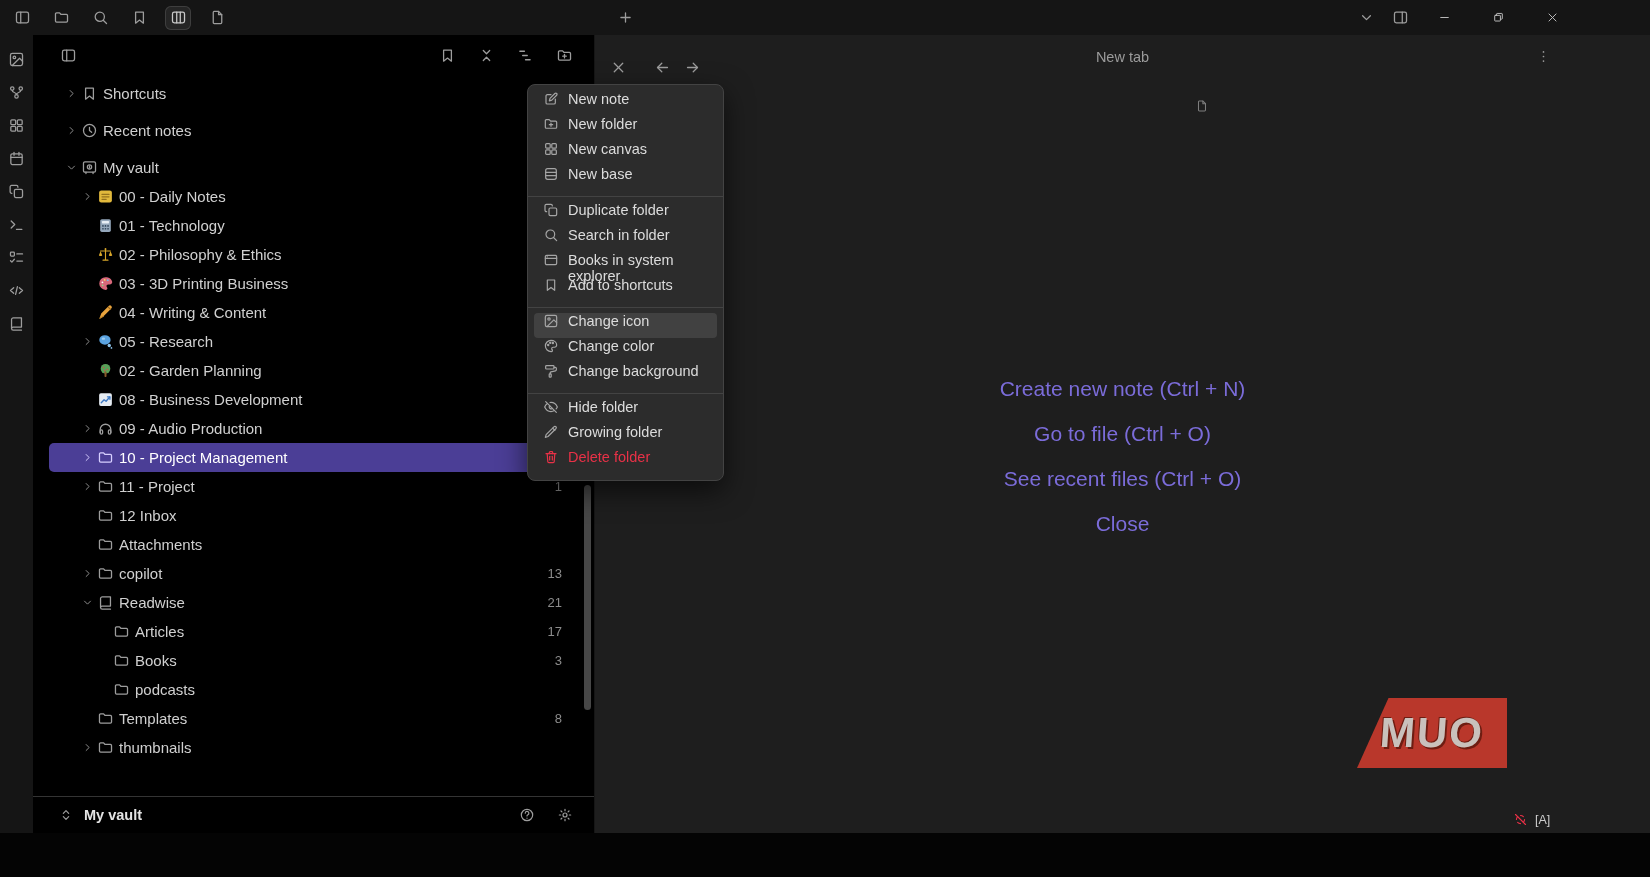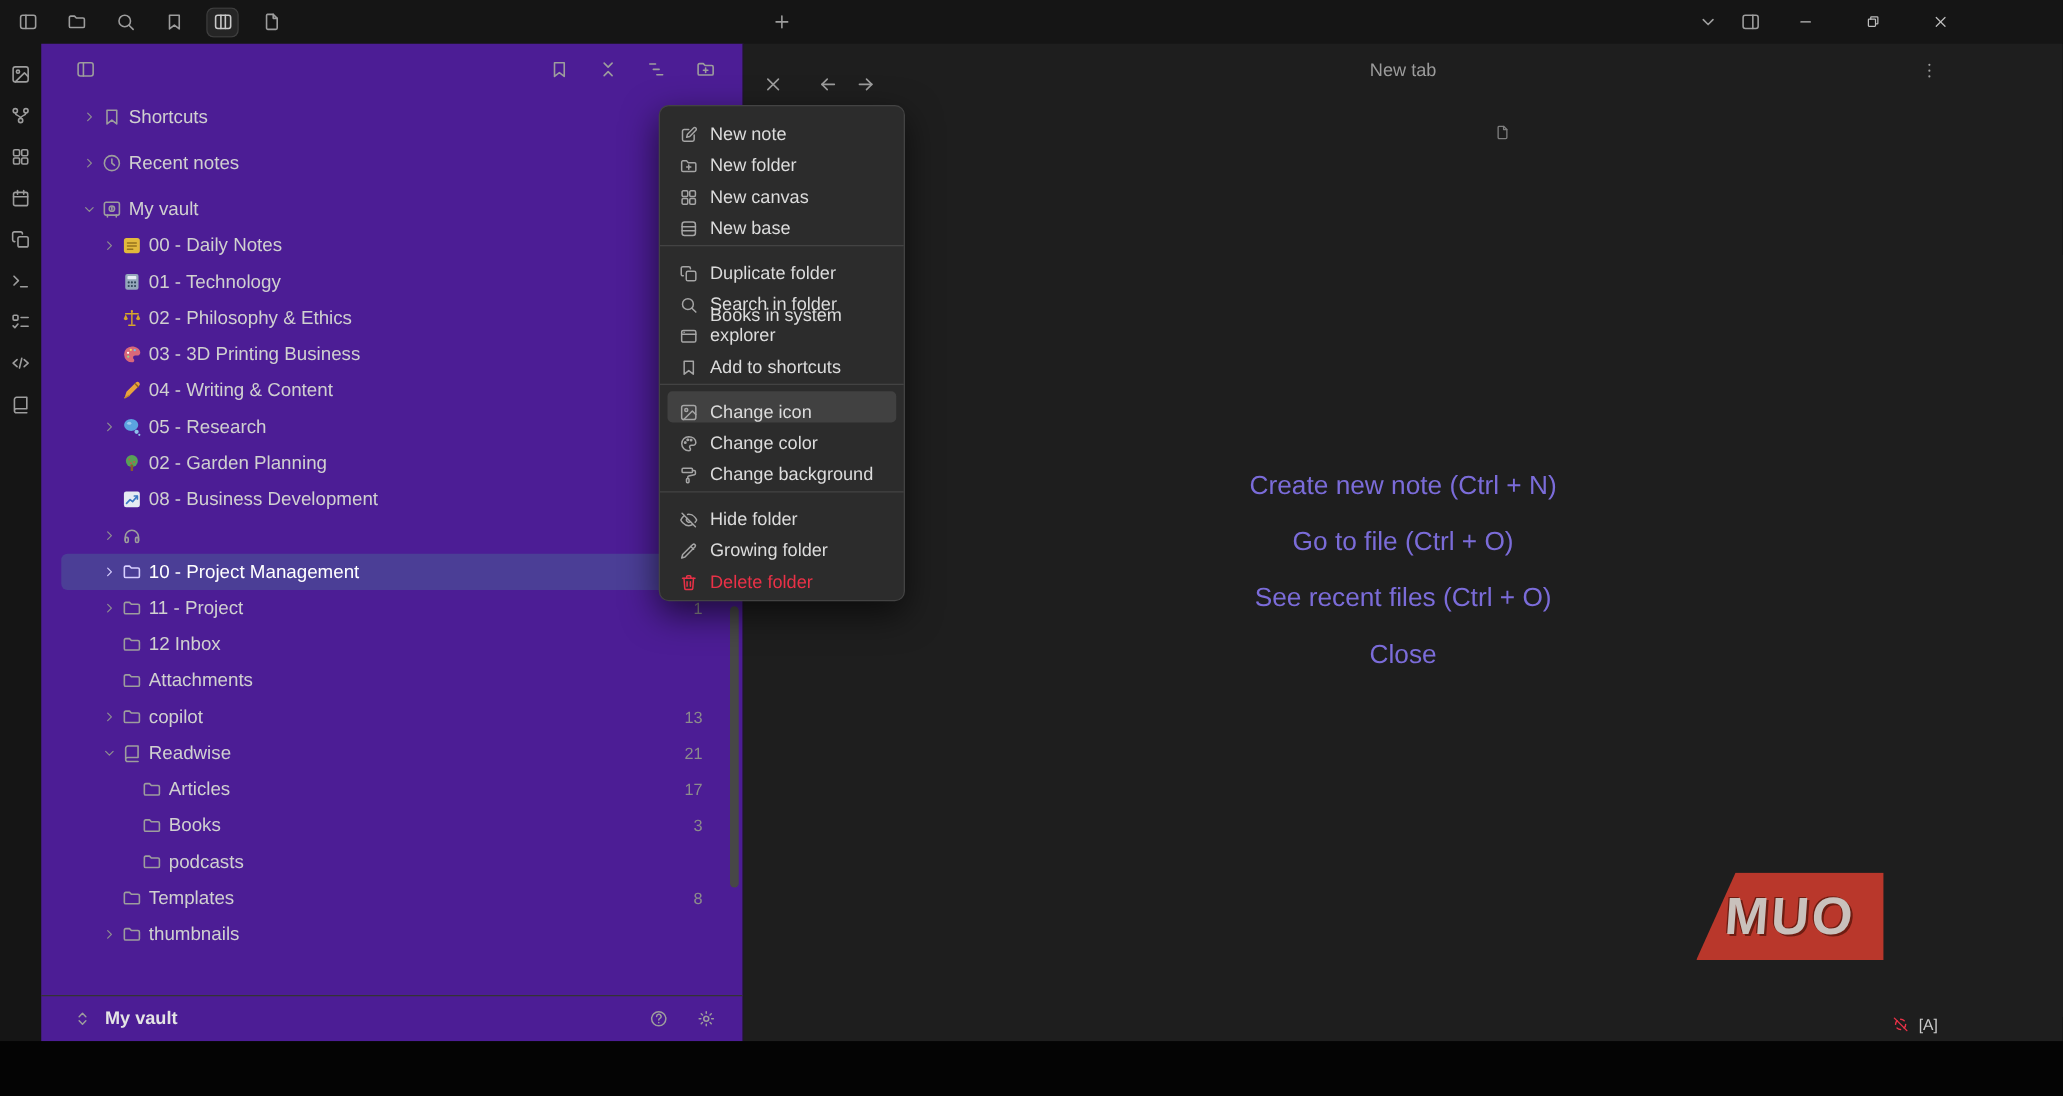--- a/index.html
+++ b/index.html
@@ -17,21 +17,21 @@
   .tb-right { position:absolute; right:75px; top:0; height:35px; display:flex; align-items:center; gap:8px; }
   .win-btn { width:46px; height:35px; display:flex; align-items:center; justify-content:center; color:#bdbdbd; cursor:pointer; }
   .win-btn .ic { width:13px; height:13px; }
 
   
   .ribbon { position:absolute; top:35px; left:0; width:33px; height:798px; background:#151515; display:flex; flex-direction:column; align-items:center; padding-top:13px; gap:10px; }
   .ribbon .icon-btn { width:24px; height:23px; }
   .ribbon .ic { width:17px; height:17px; }
 
   
-  .sidebar { position:absolute; top:35px; left:33px; width:562px; height:798px; background:#4c1d95; display:flex; flex-direction:column; border-right:1px solid #161616; }
+  .sidebar { position:absolute; top:35px; left:33px; width:562px; height:798px; background:#000000; display:flex; flex-direction:column; border-right:1px solid #161616; }
   .sidebar-header { flex:0 0 40px; display:flex; align-items:center; padding:0 17px 0 22px; }
   .sh-actions { margin-left:auto; display:flex; gap:13px; }
   .sidebar-header .ic { width:17px; height:17px; }
 
   .tree { flex:1; padding:4px 24px 0 16px; overflow:hidden; position:relative; }
   .tree-row { display:flex; align-items:center; height:29px; border-radius:5px; font-size:15px; color:#d0d0d0; cursor:pointer; }
   .tree-row.section { margin-bottom:8px; }
   .tree-row .chev { width:16px; height:16px; display:flex; align-items:center; color:#8f8f8f; flex:0 0 16px; }
   .tree-row .chev .ic { width:13px; height:13px; }
   .tree-row .t-icon { width:22px; display:flex; align-items:center; color:#9d9d9d; flex:0 0 22px; }
@@ -58,21 +58,21 @@
   .tab-title { position:absolute; left:0; right:0; top:0; height:44px; display:flex; align-items:center; justify-content:center; color:#9b9b9b; font-size:14.5px; pointer-events:none; }
   .more-btn { position:absolute; right:94px; top:9px; }
   .drag-ghost { position:absolute; left:600px; top:64px; color:#8f8f8f; opacity:.85; }
   .drag-ghost .ic { width:14px; height:14px; }
 
   .empty-state { position:absolute; top:44px; left:0; right:0; bottom:0; display:flex; flex-direction:column; align-items:center; justify-content:center; gap:21px; }
   .empty-link { color:#7b6cd9; font-size:21px; cursor:pointer; }
 
   
   .context-menu { position:absolute; left:527px; top:84px; width:197px; background:#2c2c2c; border:1px solid #434343; border-radius:8px; box-shadow:0 10px 28px rgba(0,0,0,.6); padding:6px 0; z-index:50; }
-  .menu-item { display:flex; align-items:flex-end; gap:9px; height:25px; padding:0 9px; margin:0 6px; border-radius:4px; font-size:14.5px; color:#dcdcdc; cursor:pointer; }
+  .menu-item { display:flex; align-items:flex-start; gap:9px; height:25px; padding:0 9px; margin:0 6px; border-radius:4px; font-size:14.5px; color:#dcdcdc; cursor:pointer; }
   .menu-item .m-icon { width:16px; height:16px; display:flex; color:#a5a5a5; flex:0 0 16px; }
   .menu-item .m-icon .ic { width:16px; height:16px; }
   .menu-item.highlighted { background:rgba(255,255,255,.1); }
   .menu-item.danger { color:#e93147; }
   .menu-item.danger .m-icon { color:#e93147; }
   .menu-sep { height:1px; background:#434343; margin:5px 0; }
 
   
   .watermark { position:absolute; left:1357px; top:698px; width:150px; height:70px; background:#b9372b; clip-path:polygon(21% 0, 100% 0, 100% 100%, 0 100%); display:flex; align-items:center; justify-content:center; }
   .watermark span { font-size:42px; font-weight:bold; letter-spacing:2px; color:#c9c1bc; text-shadow:2px 2px 0 #6e1d12, -1px -1px 0 #6e1d12; transform:skewX(-4deg); }
@@ -427,20 +427,21 @@
               <path d="M9.5 6.5l5.5 5.5-5.5 5.5"></path>
             </svg>
           </span>
           <span class="t-icon">
             <svg class="ic" viewBox="0 0 24 24" fill="none" stroke="currentColor" stroke-width="1.8" stroke-linecap="round" stroke-linejoin="round">
               <path d="M4.5 17.5v-4a7.5 7.5 0 0 1 15 0v4"></path>
               <rect x="4.5" y="14" width="3.4" height="5.8" rx="1.6"></rect>
               <rect x="16.1" y="14" width="3.4" height="5.8" rx="1.6"></rect>
             </svg>
           </span>
+          <span class="label">09 - Audio Production</span>
         </div>
         <div class="tree-row selected" style="padding-left:32px">
           <span class="chev">
             <svg class="ic" viewBox="0 0 24 24" fill="none" stroke="currentColor" stroke-width="1.8" stroke-linecap="round" stroke-linejoin="round">
               <path d="M9.5 6.5l5.5 5.5-5.5 5.5"></path>
             </svg>
           </span>
           <span class="t-icon">
             <svg class="ic" viewBox="0 0 24 24" fill="none" stroke="currentColor" stroke-width="1.8" stroke-linecap="round" stroke-linejoin="round">
               <path d="M3.5 7.2c0-.95.72-1.7 1.6-1.7h4.2l2.1 2.2h7.5c.9 0 1.6.7 1.6 1.6v7.5c0 .9-.7 1.6-1.6 1.6H5.1c-.9 0-1.6-.7-1.6-1.6z"></path>

